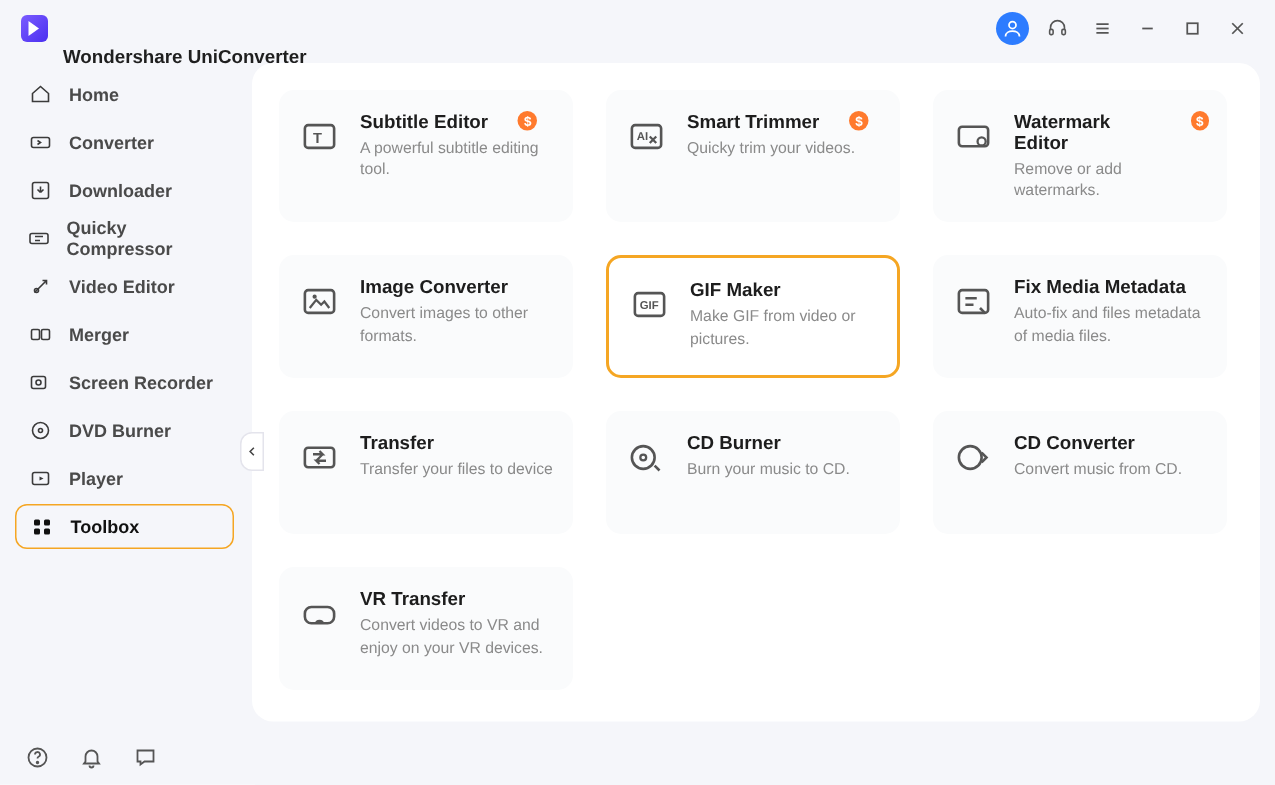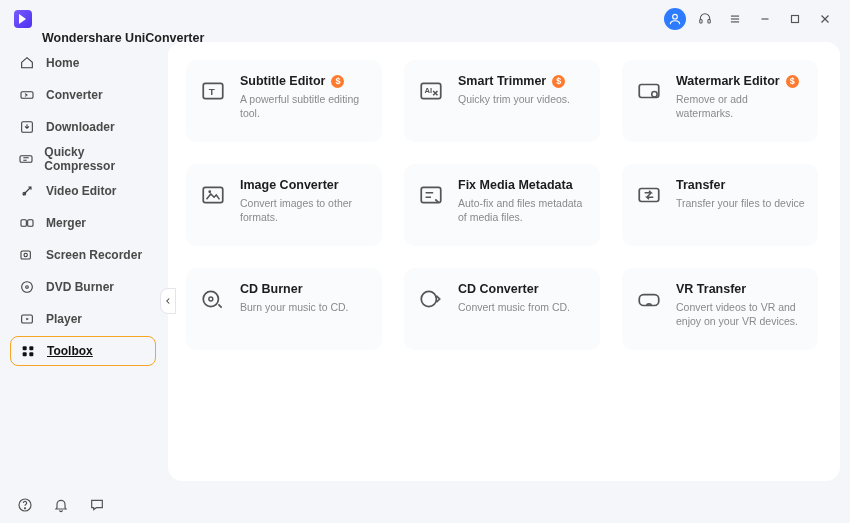--- a/index.html
+++ b/index.html
@@ -9,33 +9,33 @@
 .logo::after { content: ""; position: absolute; left: 5px; top: 4px; border-left: 7px solid #fff; border-top: 5px solid transparent; border-bottom: 5px solid transparent; }
 .app-title { font-size: 12.5px; font-weight: 600; color: #1f1f1f; margin-top: 37px; }
 .titlebar-spacer { flex: 1; }
 .title-btn { width: 22px; height: 22px; display: flex; align-items: center; justify-content: center; margin-left: 8px; color: #555; cursor: pointer; }
 .title-btn.user { background: #2d7cff; border-radius: 50%; color: #fff; }
 .title-btn svg { width: 14px; height: 14px; }
 
 .body { display: flex; height: calc(523px - 38px - 36px); }
 .sidebar { width: 168px; padding: 10px 12px 10px 10px; position: relative; }
 .side-item { display: flex; align-items: center; height: 30px; padding: 0 8px; border-radius: 8px; cursor: pointer; color: #4a4a4a; font-size: 12px; margin-bottom: 2px; font-weight: bold; }
-.side-item.active { border: 1.5px solid #f5a623; color: #111; font-weight: 700; text-decoration: underline; }
+.side-item.active { border: 1.5px solid #f5a623; color: #111; font-weight: 700; }
 .side-item .sicon { width: 18px; height: 18px; margin-right: 10px; display: flex; align-items: center; justify-content: center; color: #3b3b3b; }
 .side-item.active .sicon { color: #111; }
 .side-item .sicon svg { width: 16px; height: 16px; }
 .collapse-handle { position: absolute; right: -8px; top: 250px; width: 16px; height: 26px; background: #fff; border: 1px solid #e4e4ec; border-radius: 8px 0 0 8px; display: flex; align-items: center; justify-content: center; color: #444; font-size: 10px; cursor: pointer; }
 
 .content { flex: 1; background: #fff; border-radius: 14px; margin: 4px 10px 6px 0; padding: 18px; overflow: auto; }
 .grid { display: grid; grid-template-columns: repeat(3, 196px); gap: 22px 22px; }
 .card { background: #fafbfc; border-radius: 10px; padding: 14px 12px 14px 12px; display: flex; align-items: flex-start; cursor: pointer; min-height: 82px; }
 .card.highlight { border: 2px solid #f5a623; background: #fff; }
 .card .cicon { width: 30px; height: 30px; margin-right: 12px; margin-top: 2px; flex-shrink: 0; display: flex; align-items: center; justify-content: center; color: #555; }
 .card .cicon svg { width: 26px; height: 26px; }
-.card .ctitle { font-size: 12.5px; font-weight: 600; color: #1d1d1d; display: flex; align-items: center; gap: 6px; margin-bottom: 4px; }
+.card .ctitle { font-size: 12.5px; font-weight: 600; color: #1d1d1d; display: flex; gap: 20px; margin-bottom: 4px; }
 .card .badge { width: 13px; height: 13px; border-radius: 50%; background: #ff7a2d; color: #fff; font-size: 9px; font-weight: 700; display: inline-flex; align-items: center; justify-content: center; }
 .card .cdesc { font-size: 10.5px; color: #8a8a8a; line-height: 1.35; }
 
 .footer { height: 36px; display: flex; align-items: center; padding: 0 16px; gap: 18px; color: #555; }
 .footer .fbtn { width: 18px; height: 18px; display: flex; align-items: center; justify-content: center; cursor: pointer; }
 .footer .fbtn svg { width: 16px; height: 16px; }
 </style>
 </head>
 <body>
 
@@ -219,20 +219,33 @@
               <use href="#i-imageconv"></use>
             </svg>
           </div>
           <div>
             <div class="ctitle">
               <span>Image Converter</span>
             </div>
             <div class="cdesc">Convert images to other formats.</div>
           </div>
         </div>
+        <div class="card highlight">
+          <div class="cicon">
+            <svg viewBox="0 0 24 24">
+              <use href="#i-gif"></use>
+            </svg>
+          </div>
+          <div>
+            <div class="ctitle">
+              <span>GIF Maker</span>
+            </div>
+            <div class="cdesc">Make GIF from video or pictures.</div>
+          </div>
+        </div>
         <div class="card">
           <div class="cicon">
             <svg viewBox="0 0 24 24">
               <use href="#i-metadata"></use>
             </svg>
           </div>
           <div>
             <div class="ctitle">
               <span>Fix Media Metadata</span>
             </div>

